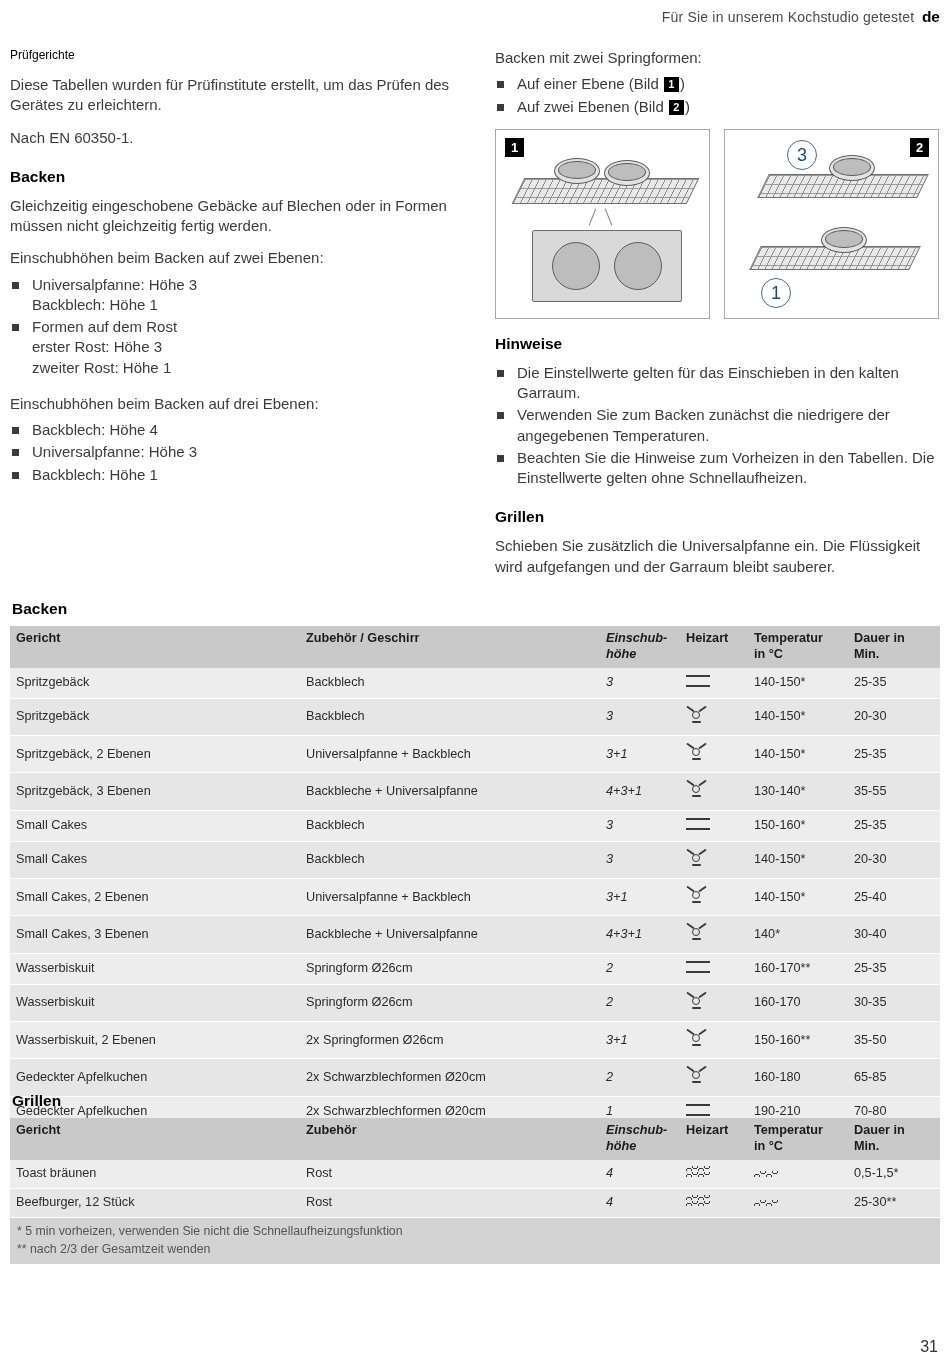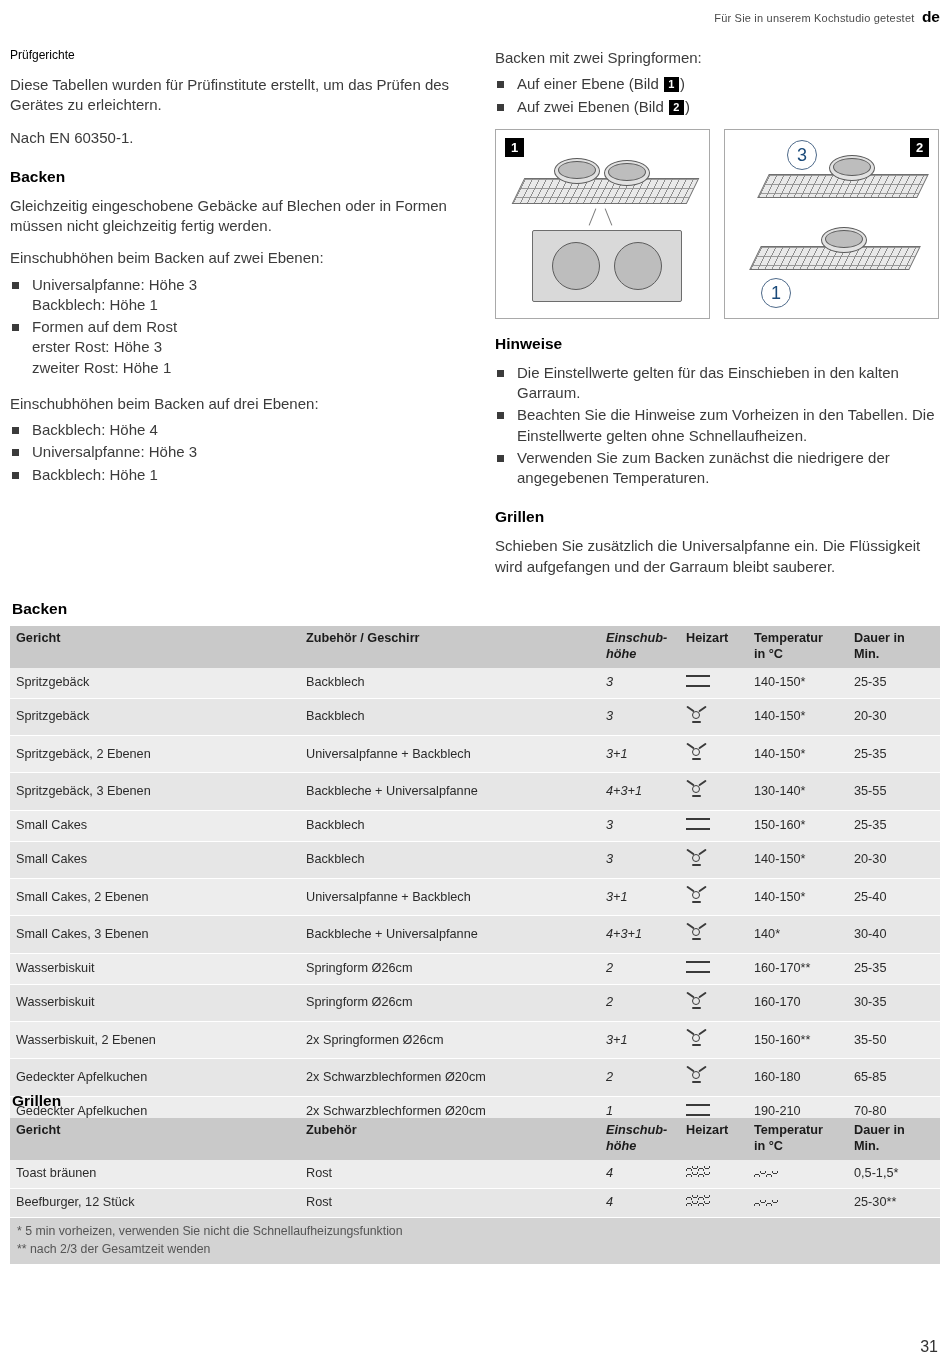--- a/index.html
+++ b/index.html
@@ -17,21 +17,21 @@
   
   .page-header {
     position: absolute;
     top: 8px;
     left: 0;
     width: 950px;
     text-align: right;
     padding-right: 10px;
   }
   .page-header .hdr-text {
-    font-size: 11px;
+    font-size: 14px;
     color: #4a4a4a;
     letter-spacing: 0.2px;
   }
   .page-header .hdr-lang {
     font-size: 15.5px;
     font-weight: bold;
     color: #000;
     margin-left: 3px;
   }
 
@@ -376,22 +376,22 @@
         <div class="pan-band" style="left:96px; top:97px; width:46px; height:26px;"></div>
         <div class="pan-round" style="left:100px; top:100px; width:38px; height:18px;"></div>
 
         <div class="circle-num" style="left:36px; top:148px;">1</div>
       </div>
     </div>
 
     <h3 class="sub-title" style="margin-top:16px">Hinweise</h3>
     <ul class="sq">
       <li>Die Einstellwerte gelten für das Einschieben in den kalten Garraum.</li>
+      <li>Verwenden Sie zum Backen zunächst die niedrigere der angegebenen Temperaturen.</li>
       <li>Beachten Sie die Hinweise zum Vorheizen in den Tabellen. Die Einstellwerte gelten ohne Schnellaufheizen.</li>
-      <li>Verwenden Sie zum Backen zunächst die niedrigere der angegebenen Temperaturen.</li>
     </ul>
 
     <h3 class="sub-title">Grillen</h3>
     <p class="para">Schieben Sie zusätzlich die Universalpfanne ein. Die Flüssigkeit wird aufgefangen und der Garraum bleibt sauberer.</p>
   </div>
 </div>
 
 <div class="tbl-block" style="top:600px;">
   <div class="tbl-caption">Backen</div>
   <table class="dt">

